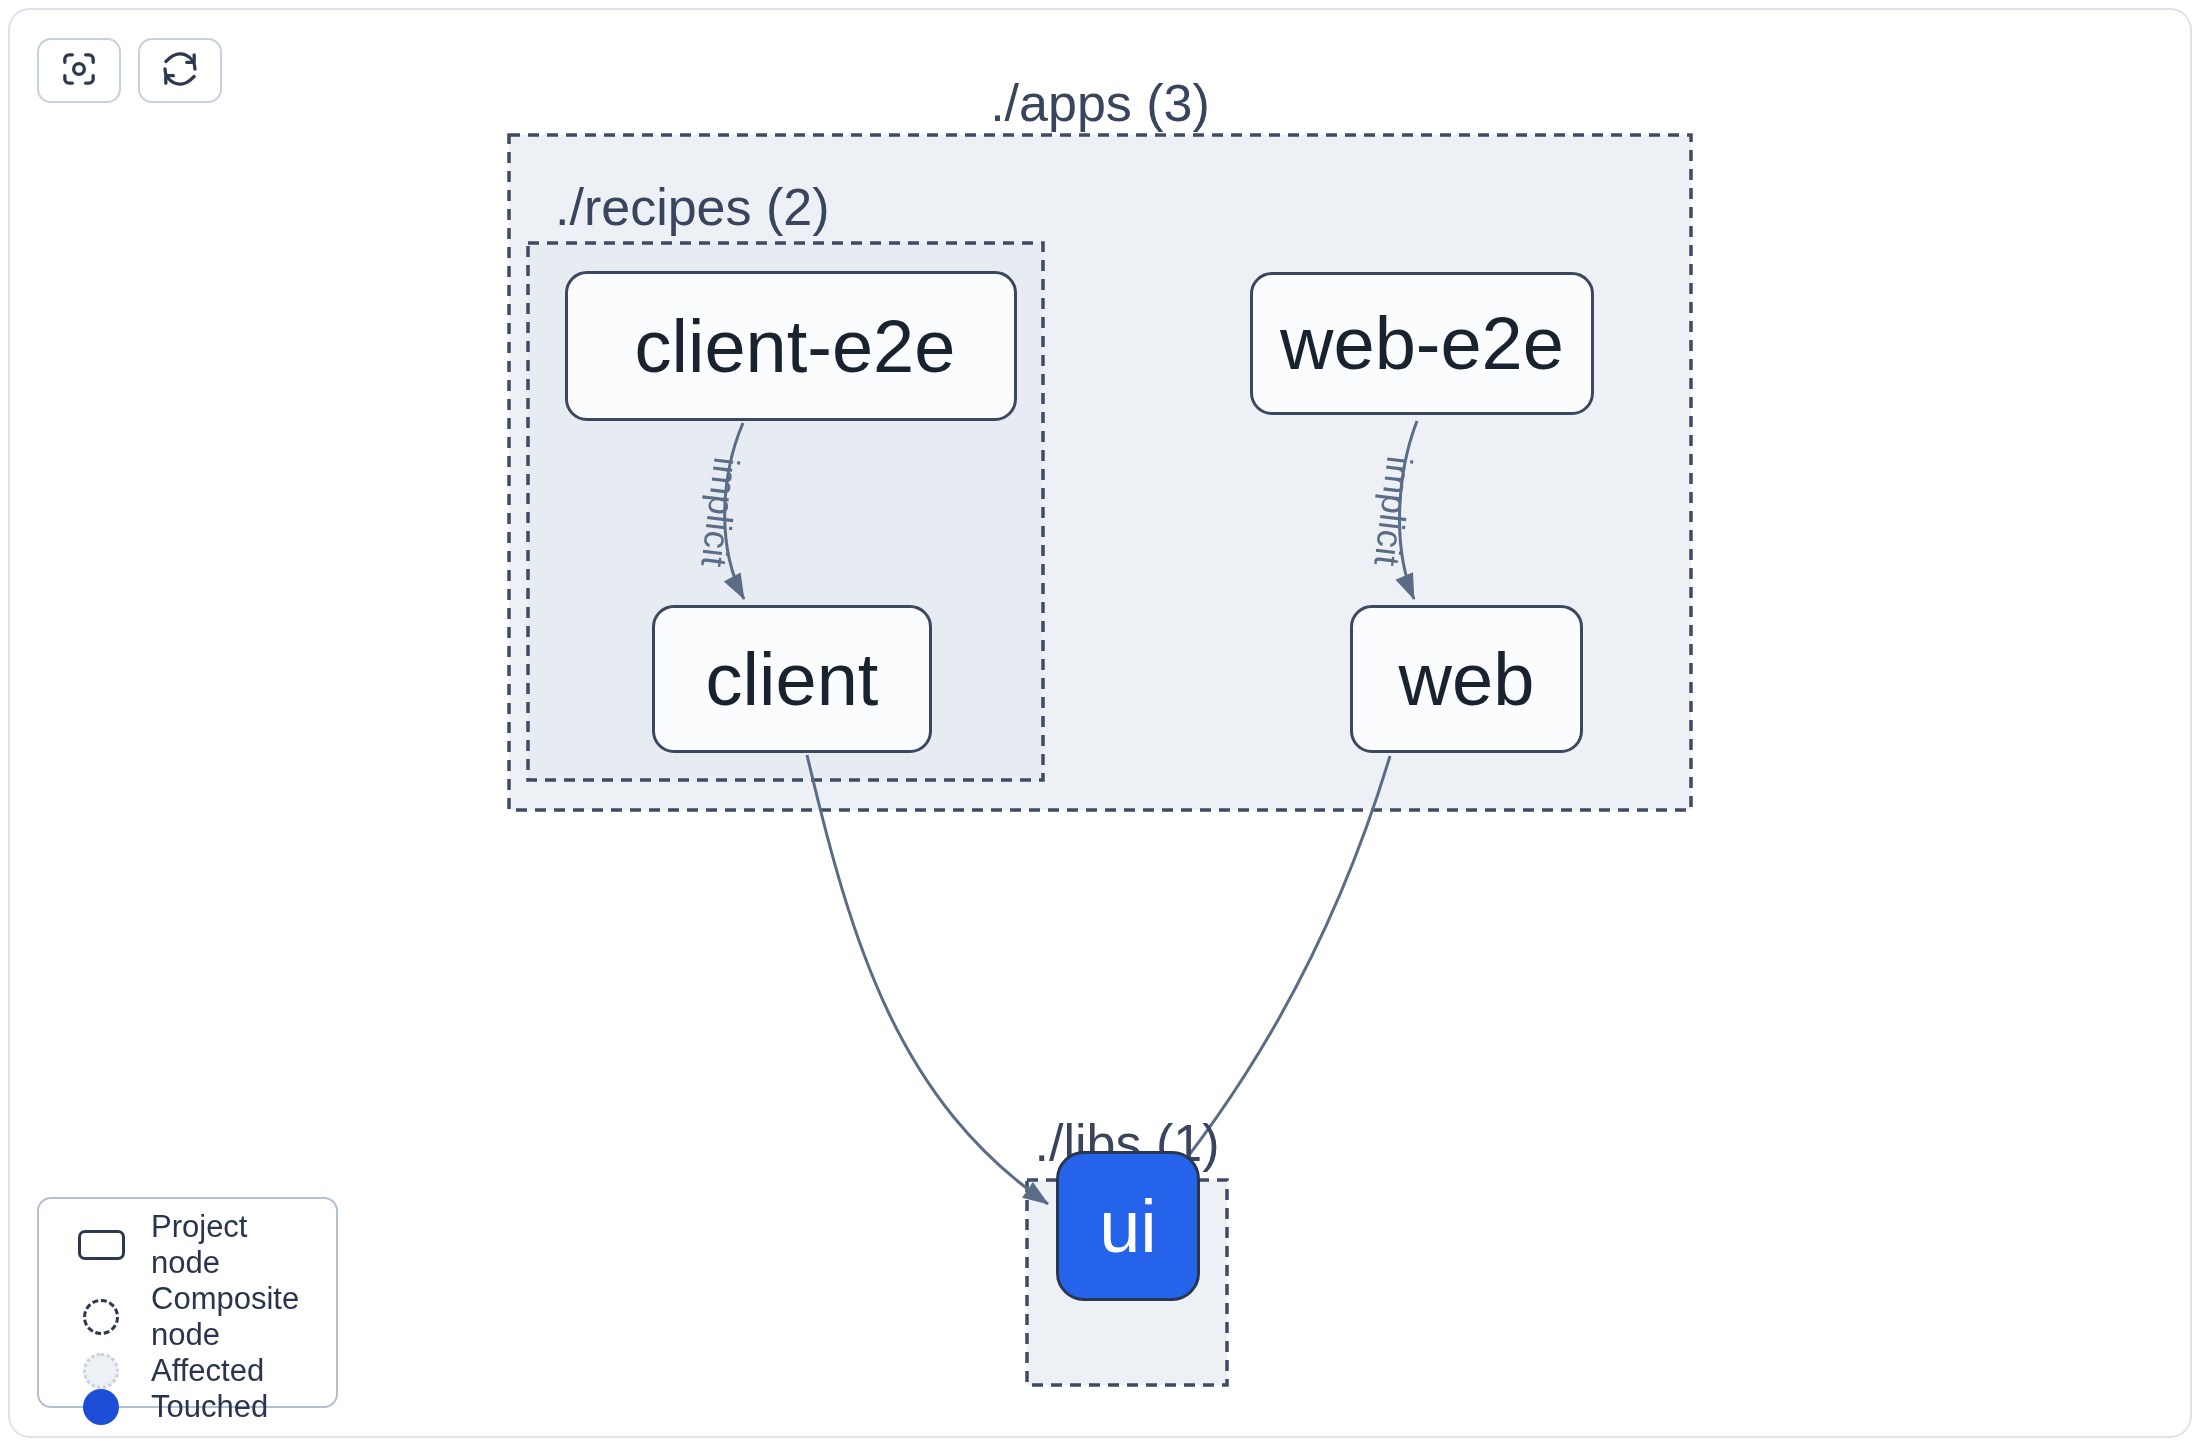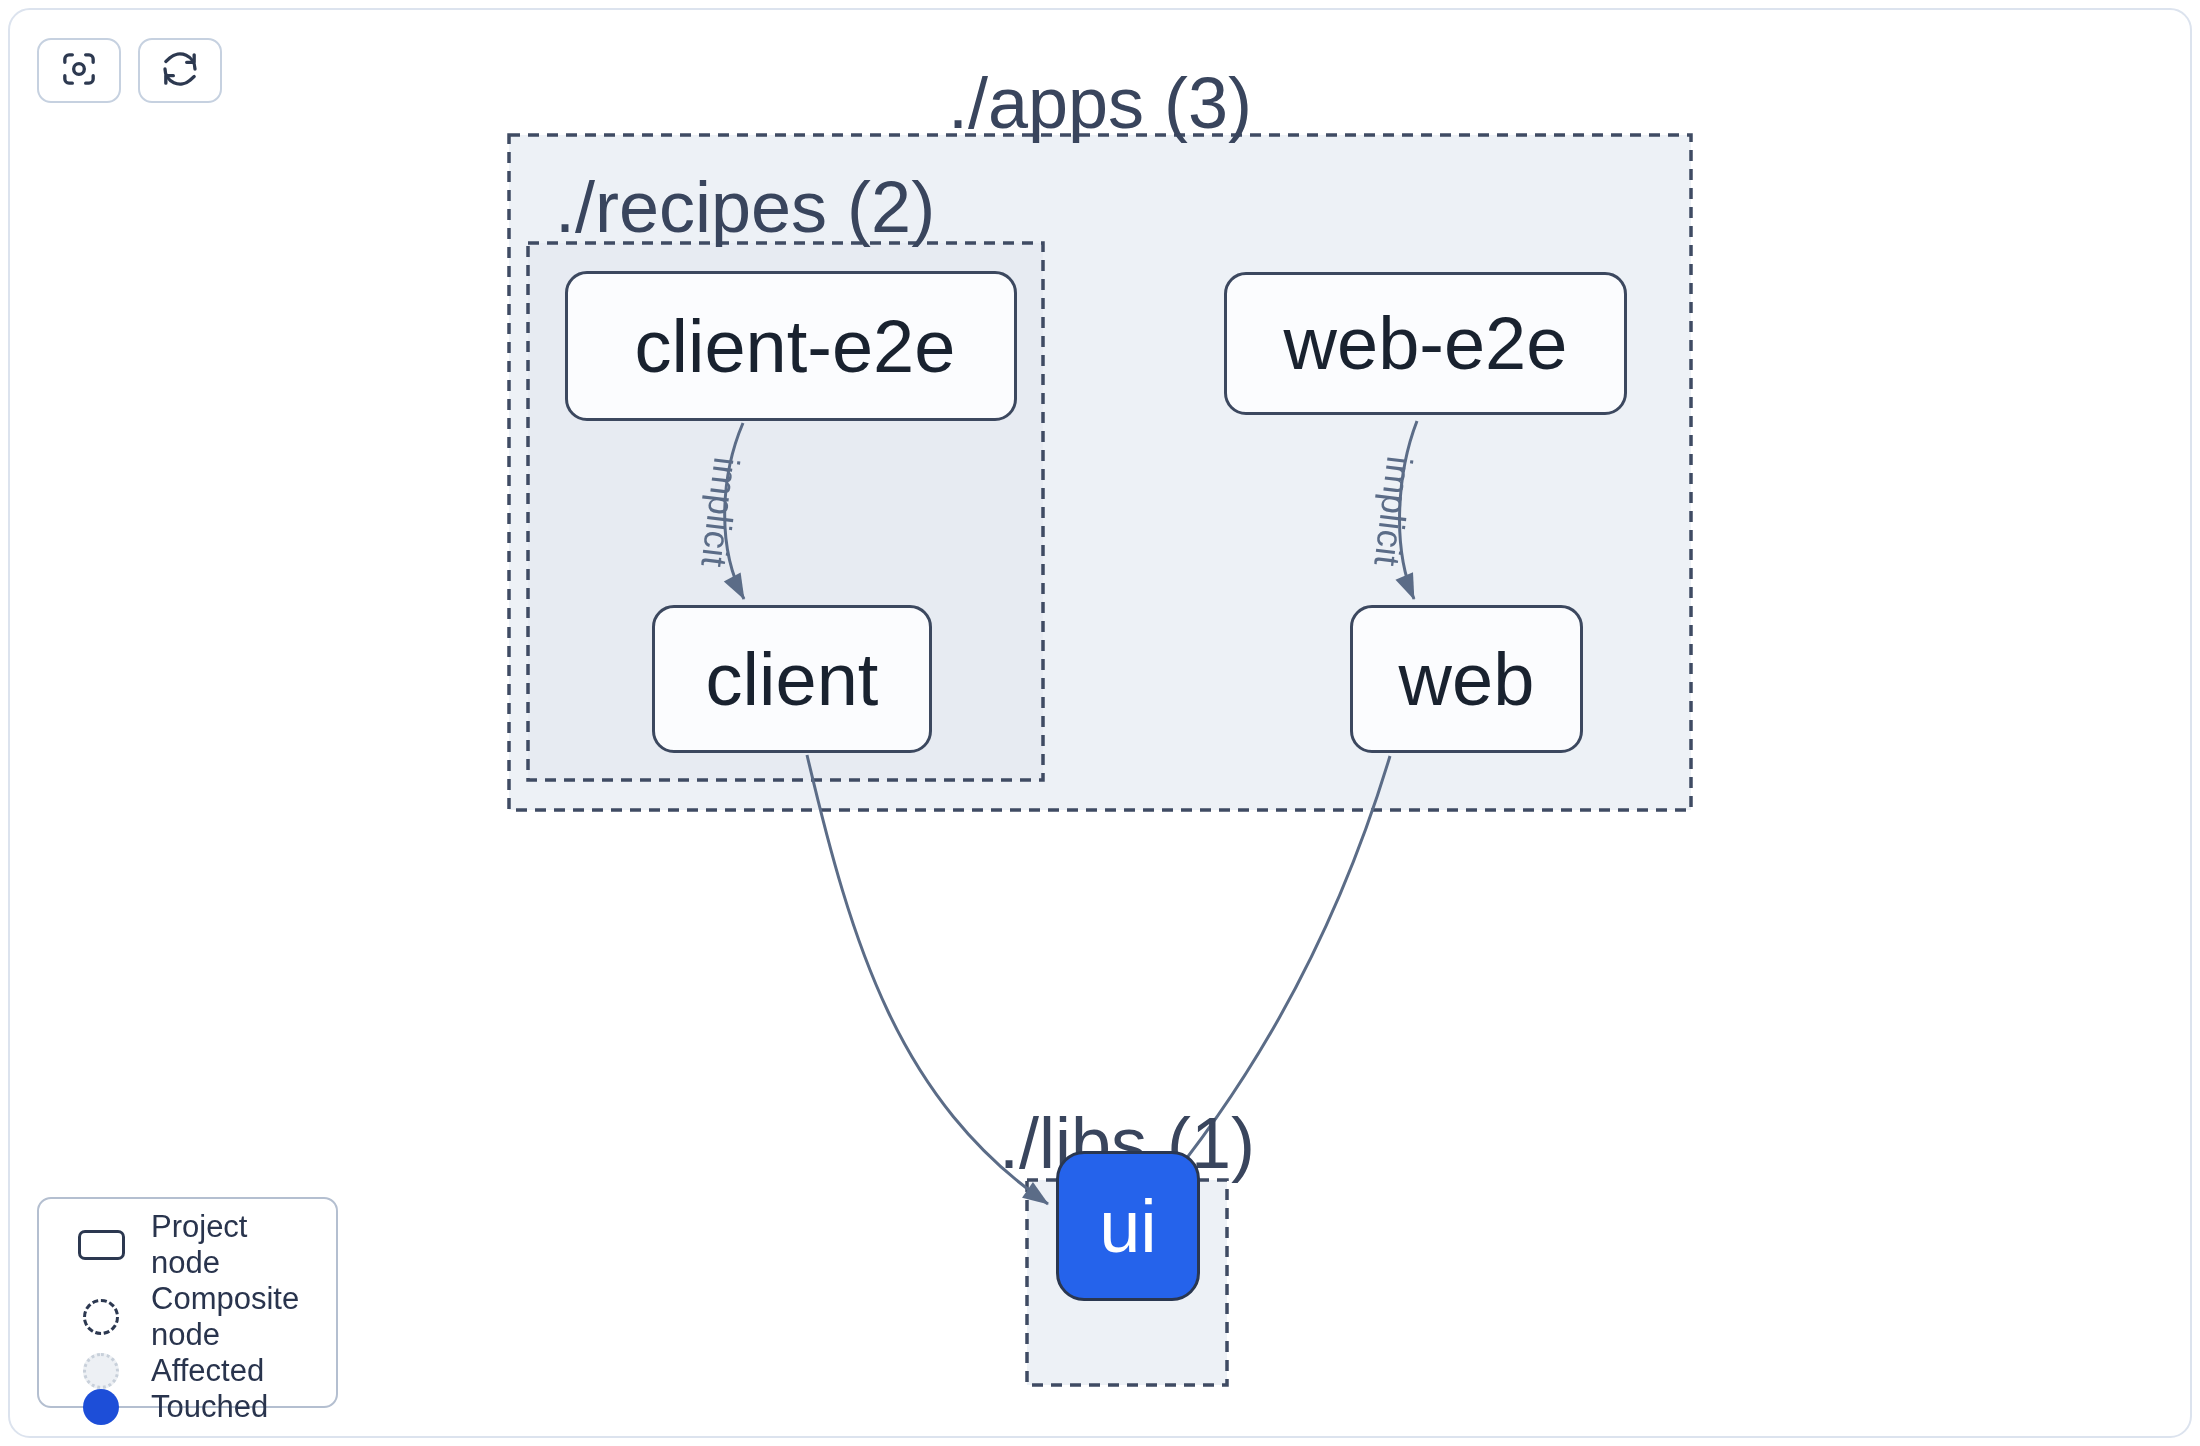--- a/index.html
+++ b/index.html
@@ -2,21 +2,21 @@
 <html><head>
 <meta charset="utf-8">
 <style>
   html,body{margin:0;padding:0;background:#ffffff;}
   .canvas{position:relative;width:2200px;height:1446px;overflow:hidden;
           font-family:"Liberation Sans", sans-serif;background:#ffffff;}
   .card{position:absolute;left:8px;top:8px;right:8px;bottom:8px;
         border:2px solid #dce3ee;border-radius:22px;z-index:0;background:#ffffff;}
   .graph-svg{position:absolute;left:0;top:0;width:2200px;height:1446px;z-index:1;}
 
-  .container-label{position:absolute;z-index:2;color:#39455d;font-size:72px;line-height:70px;
+  .container-label{position:absolute;z-index:2;color:#39455d;font-size:52px;line-height:70px;
                    white-space:nowrap;}
   .container-label.centered{text-align:center;}
 
   .edge-label{position:absolute;z-index:2;color:#5b6c87;font-size:36px;white-space:nowrap;
               transform:translate(-50%,-50%) rotate(97deg);}
 
   .node{position:absolute;z-index:3;display:flex;align-items:center;justify-content:center;
         background:#fbfcfe;border:3px solid #3c485f;border-radius:22px;
         color:#19222f;font-size:74px;box-sizing:border-box;}
   .node--touched{background:#2563eb;color:#ffffff;border-color:#2a3750;border-radius:28px;}
@@ -65,21 +65,21 @@
   <div class="container-label centered" style="left:509px;top:68px;width:1182px;">./apps (3)</div>
   <div class="container-label" style="left:555px;top:172px;">./recipes (2)</div>
   <div class="container-label centered" style="left:927px;top:1108px;width:400px;">./libs (1)</div>
 
   <div class="edge-label" style="left:720px;top:512px;">implicit</div>
   <div class="edge-label" style="left:1393px;top:511px;">implicit</div>
 
   <div class="node" style="left:565px;top:271px;width:452px;height:150px;padding-left:8px;">
     <span>client-e2e</span>
   </div>
-  <div class="node" style="left:1224px;top:272px;width:403px;height:143px;">
+  <div class="node" style="left:1250px;top:272px;width:344px;height:143px;">
     <span>web-e2e</span>
   </div>
   <div class="node" style="left:652px;top:605px;width:280px;height:148px;">
     <span>client</span>
   </div>
   <div class="node" style="left:1350px;top:605px;width:233px;height:148px;">
     <span>web</span>
   </div>
   <div class="node node--touched" style="left:1056px;top:1151px;width:144px;height:150px;">
     <span>ui</span>

